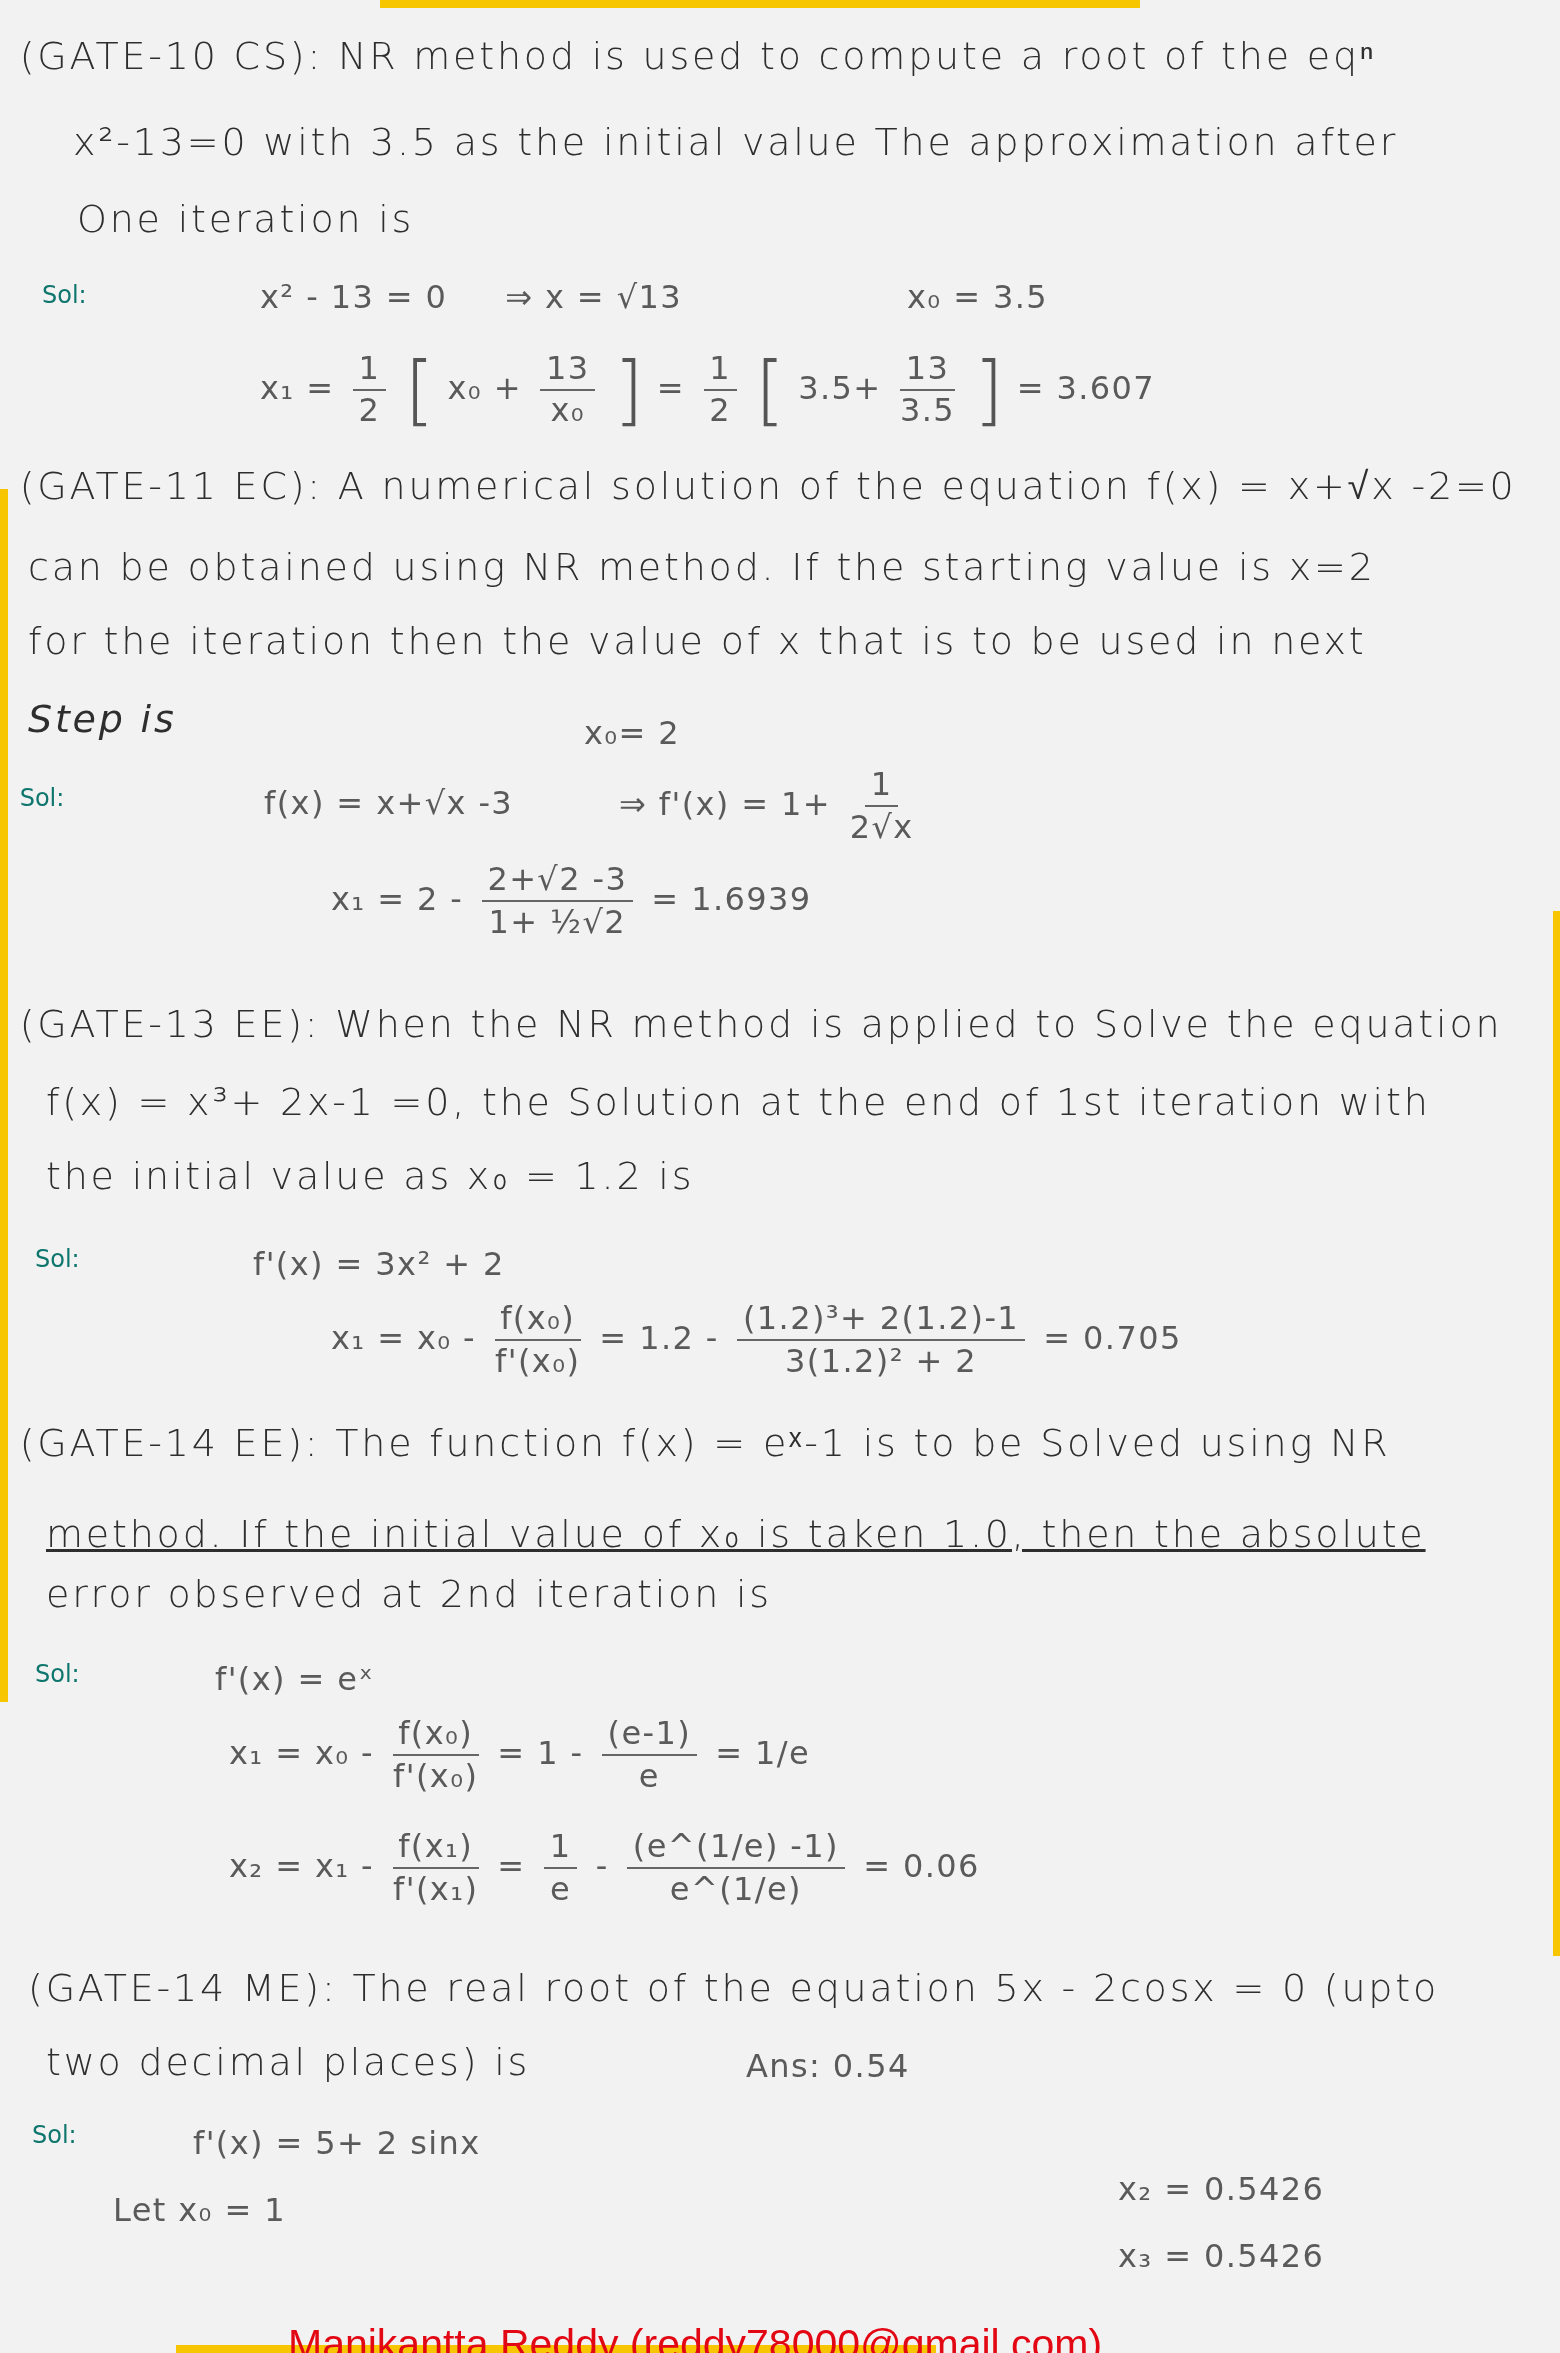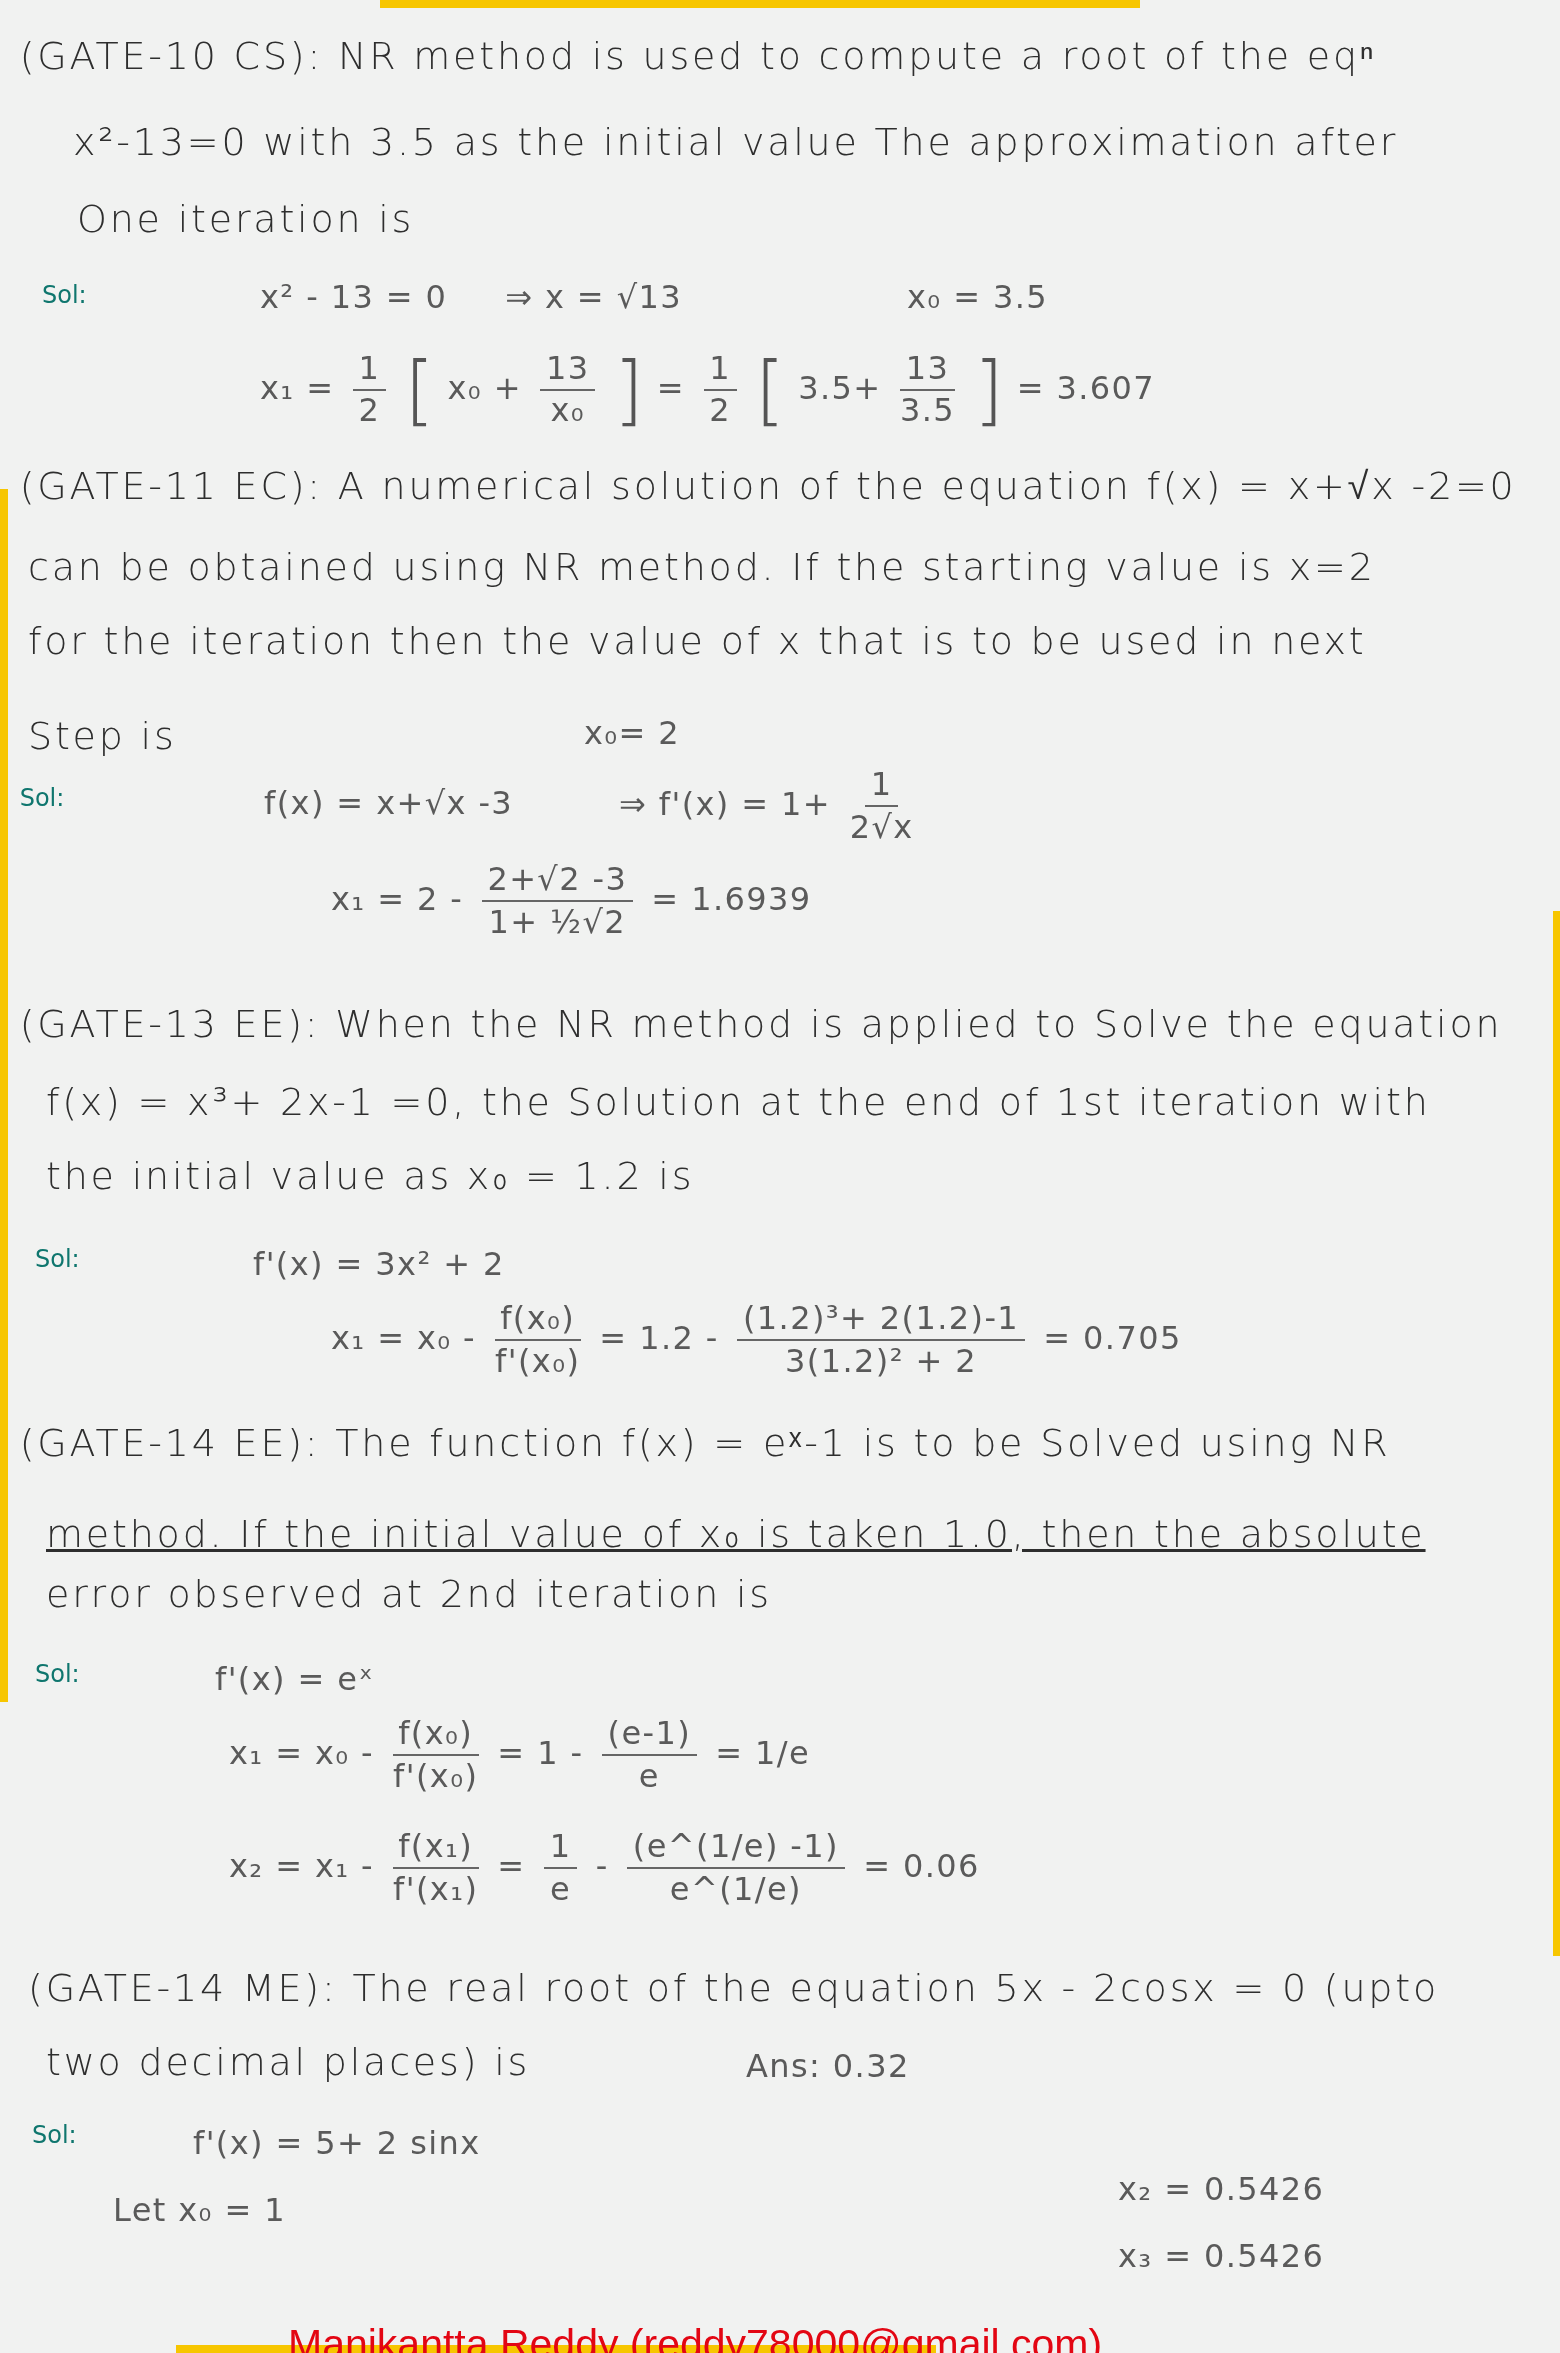--- a/index.html
+++ b/index.html
@@ -75,21 +75,21 @@
     <span class="bracket">]</span>
     <span>= 3.607</span>
   </div>
 
   <div class="line" style="left:19.7px; top:464px;">
     <span>(GATE-11 EC):</span>
     <span>A numerical solution of the equation f(x) = x+√x -2=0</span>
   </div>
   <div class="line" style="left:28px; top:545px;">can be obtained using NR method. If the starting value is x=2</div>
   <div class="line" style="left:28px; top:619px;">for the iteration then the value of x that is to be used in next</div>
-  <div class="line" style="left:28px; top:714px;">Step is</div>
+  <div class="line" style="left:28px; top:697px;font-style:italic;">Step is</div>
   <div class="math" style="left:584px; top:714px;">x₀= 2</div>
 
   <div class="sol" style="left:19.7px; top:784px;">Sol:</div>
   <div class="math" style="left:264px; top:784px;">f(x) = x+√x -3</div>
   <div class="math" style="left:619px; top:767px;">
     <span>⇒ f'(x) = 1+</span>
     <span class="frac">
         <span class="num">1</span>
         <span class="den">2√x</span>
       </span>
@@ -165,21 +165,21 @@
         <span class="den">e^(1/e)</span>
       </span>
     <span>= 0.06</span>
   </div>
 
   <div class="line" style="left:28px; top:1966px;">
     <span>(GATE-14 ME):</span>
     <span>The real root of the equation 5x - 2cosx = 0 (upto</span>
   </div>
   <div class="line" style="left:46px; top:2040px;">two decimal places) is</div>
-  <div class="math" style="left:746px; top:2047px;">Ans: 0.32</div>
+  <div class="math" style="left:746px; top:2047px;">Ans: 0.54</div>
 
   <div class="sol" style="left:32px; top:2121px;">Sol:</div>
   <div class="math" style="left:193px; top:2124px;">f'(x) = 5+ 2 sinx</div>
   <div class="math" style="left:113px; top:2191px;">Let x₀ = 1</div>
   <div class="math" style="left:1118px; top:2170px;">x₂ = 0.5426</div>
   <div class="math" style="left:1118px; top:2237px;">x₃ = 0.5426</div>
 
   <div class="footer-bar"></div>
   <div class="footer">Manikantta Reddy (reddy78000@gmail.com)</div>
 </div>

